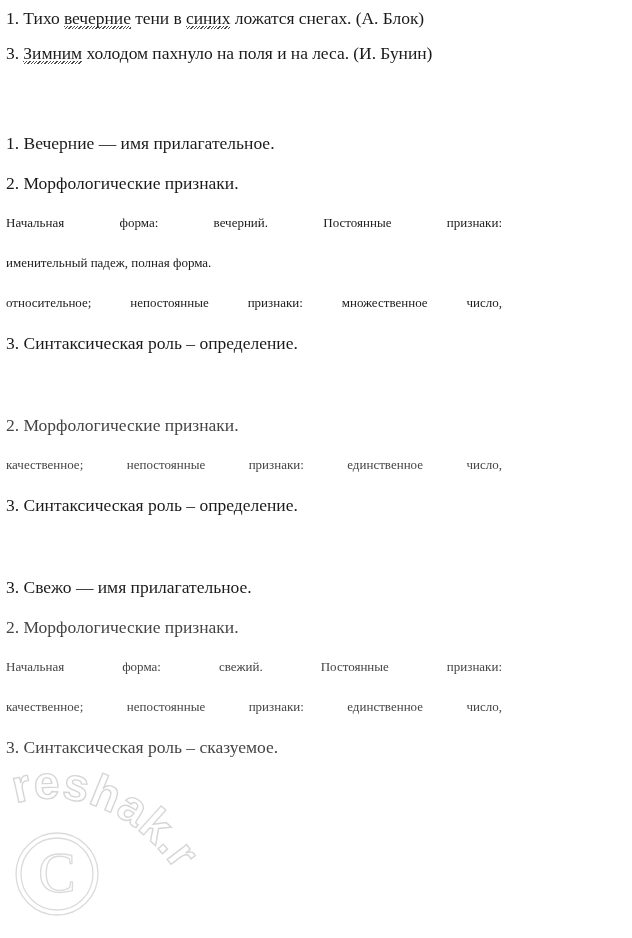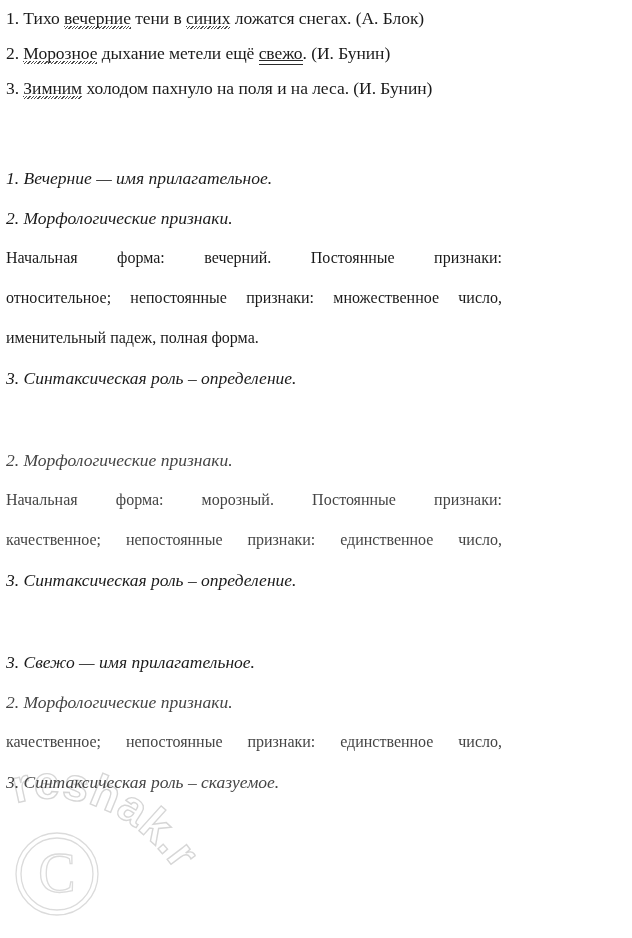--- a/index.html
+++ b/index.html
@@ -91,25 +91,24 @@
     margin: 0;
   }
   .block-gap-1 { height: 52px; }
   .block-gap   { height: 42px; }
 
   .a-line {
     font-size: 17.5px;
     line-height: 40px;
     white-space: nowrap;
     padding-left: 2px;
-    font-style: italic;
   }
 
   .a-para {
-    font-size: 16px;
+    font-size: 13px;
     line-height: 40px;
     text-align: justify;
     text-align-last: left;
     padding-left: 2px;
     padding-right: 0px;
     -webkit-hyphens: none;
     hyphens: none;
   }
   .a-para.force-justify {
     text-align-last: justify;
@@ -136,52 +135,49 @@
 </div>
 
 <div class="page">
 
   <section class="sentences">
 
     <div class="sentence-line">
       <span>1.&nbsp;<span>Тихо </span><span class="u-wavy">вечерние</span><span> тени в </span><span class="u-wavy">синих</span><span> ложатся снегах. (А. Блок)</span></span>
     </div>
 
-    <div class="sentence-line">
-      <span>2.&nbsp;<span class="u-wavy">Морозное</span><span> дыхание метели ещё </span><span class="u-double">свежо</span><span>. (И. Бунин)</span></span>
-    </div>
 
     <div class="sentence-line">
       <span>3.&nbsp;<span class="u-wavy">Зимним</span><span> холодом пахнуло на поля и на леса. (И. Бунин)</span></span>
     </div>
 
   </section>
 
   <div class="block-gap-1"></div>
 
   <section class="analysis-block">
     <div class="a-line">1. Вечерние — имя прилагательное.</div>
     <div class="a-line">2. Морфологические признаки.</div>
     <div class="a-para force-justify">Начальная форма: вечерний. Постоянные признаки:</div>
+    <div class="a-para">именительный падеж, полная форма.</div>
     <div class="a-para force-justify">относительное; непостоянные признаки: множественное число,</div>
-    <div class="a-para">именительный падеж, полная форма.</div>
     <div class="a-line">3. Синтаксическая роль – определение.</div>
   </section>
 
   <div class="block-gap"></div>
 
   <section class="analysis-block">
     <div class="a-line faded-mid">2. Морфологические признаки.</div>
-    <div class="a-para force-justify faded-mid">Начальная форма: морозный. Постоянные признаки:</div>
     <div class="a-para force-justify faded-mid">качественное; непостоянные признаки: единственное число,</div>
     <div class="a-line">3. Синтаксическая роль – определение.</div>
   </section>
 
   <div class="block-gap"></div>
 
   <section class="analysis-block">
     <div class="a-line">3. Свежо — имя прилагательное.</div>
     <div class="a-line faded-mid">2. Морфологические признаки.</div>
+    <div class="a-para force-justify faded-mid">Начальная форма: свежий. Постоянные признаки:</div>
     <div class="a-para force-justify faded-mid">качественное; непостоянные признаки: единственное число,</div>
     <div class="a-line faded-mid">3. Синтаксическая роль – сказуемое.</div>
   </section>
 
 </div>
 
 </body></html>

